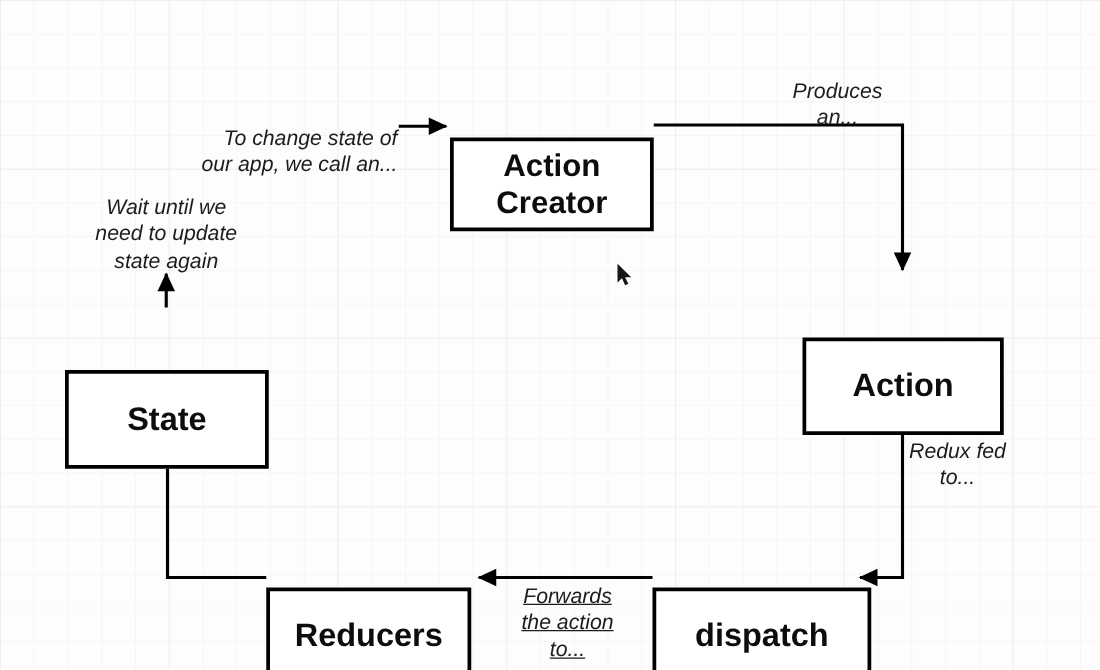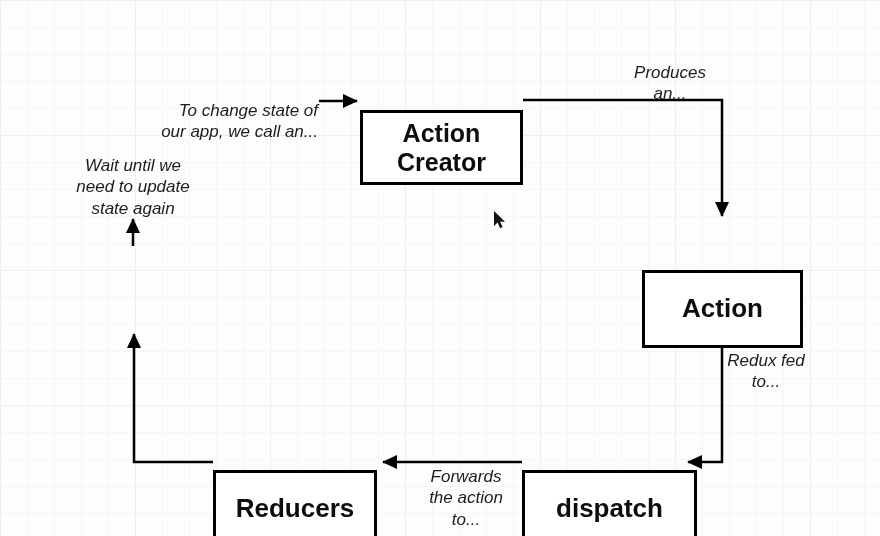--- a/index.html
+++ b/index.html
@@ -59,21 +59,21 @@
     font-style: italic;
     font-size: 17px;
     line-height: 1.26;
     color: #1c1c1c;
     text-align: center;
     white-space: pre-line;
   }
   #a-to-change { left: 148px; top: 84px;  width: 170px; text-align: right; margin-top: 16px; }
   #a-produces  { left: 620px; top: 62px;  width: 100px; }
   #a-gets-fed  { left: 716px; top: 350px; width: 100px; }
-  #a-forwards  { left: 416px; top: 466px; width: 100px; }
+  #a-forwards  { left: 404px; top: 466px; width: 100px; text-decoration: underline; }
   #a-creates   { left: 124px; top: 362px; width: 100px; }
   #a-wait      { left: 58px;  top: 155px; width: 150px; }
   .arrows, .cursor {
     position: absolute;
     pointer-events: none;
   }
   .arrows { left: 0; top: 0; }
   .cursor { left: 493px; top: 211px; }
 </style>
 </head>
@@ -94,20 +94,21 @@
     <path d="M522,462 L383,462" fill="none" stroke="#000" stroke-width="2.5" marker-end="url(#ah)"></path>
     <path d="M213,462 L134,462 L134,334" fill="none" stroke="#000" stroke-width="2.5" marker-end="url(#ah)"></path>
     <path d="M133,246 L133,219" fill="none" stroke="#000" stroke-width="2.5" marker-end="url(#ah)"></path>
   </svg>
 
   <div class="node" id="n-action-creator">Action
 Creator</div>
   <div class="node" id="n-action">Action</div>
   <div class="node" id="n-dispatch">dispatch</div>
   <div class="node" id="n-reducers">Reducers</div>
+  <div class="node" id="n-state">State</div>
 
   <div class="ann" id="a-to-change">To change state of
 our app, we call an...</div>
   <div class="ann" id="a-produces">Produces
 an...</div>
   <div class="ann" id="a-gets-fed">Redux fed
 to...</div>
   <div class="ann" id="a-forwards">Forwards
 the action
 to...</div>

